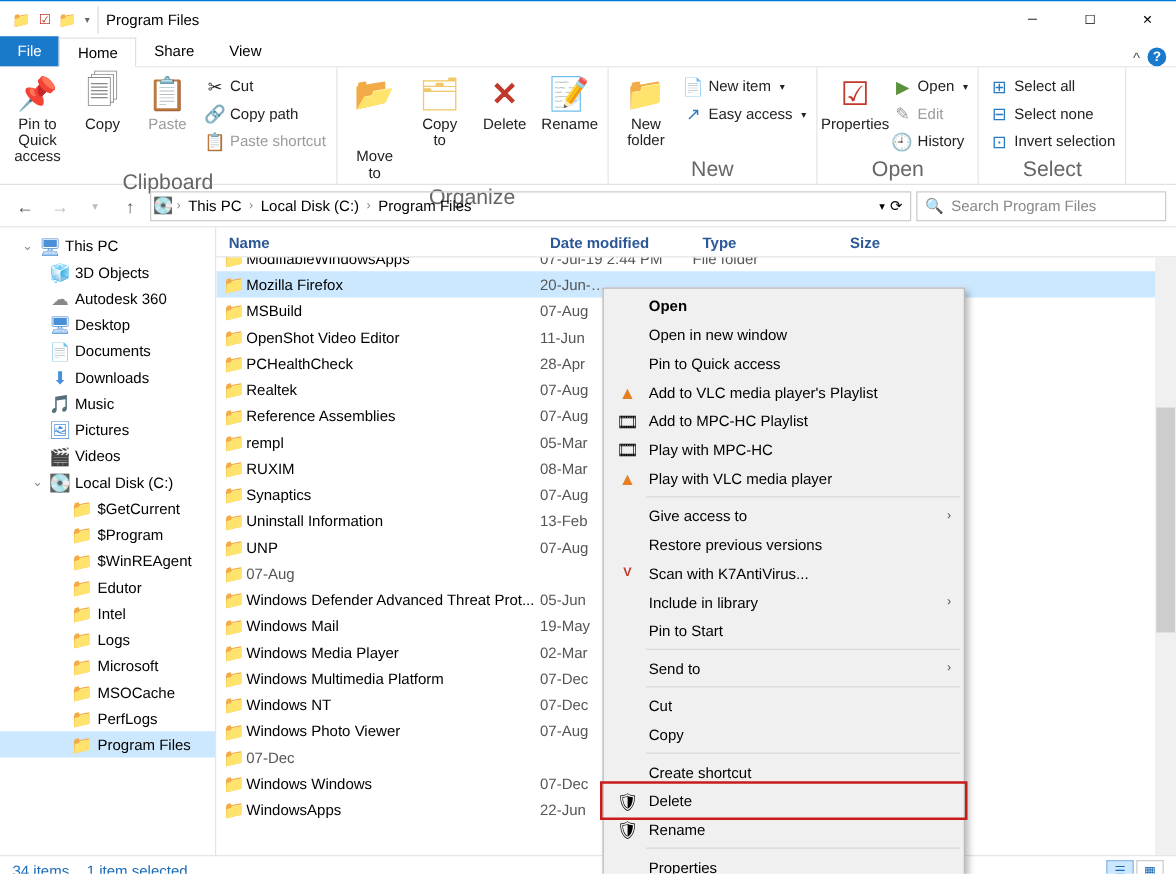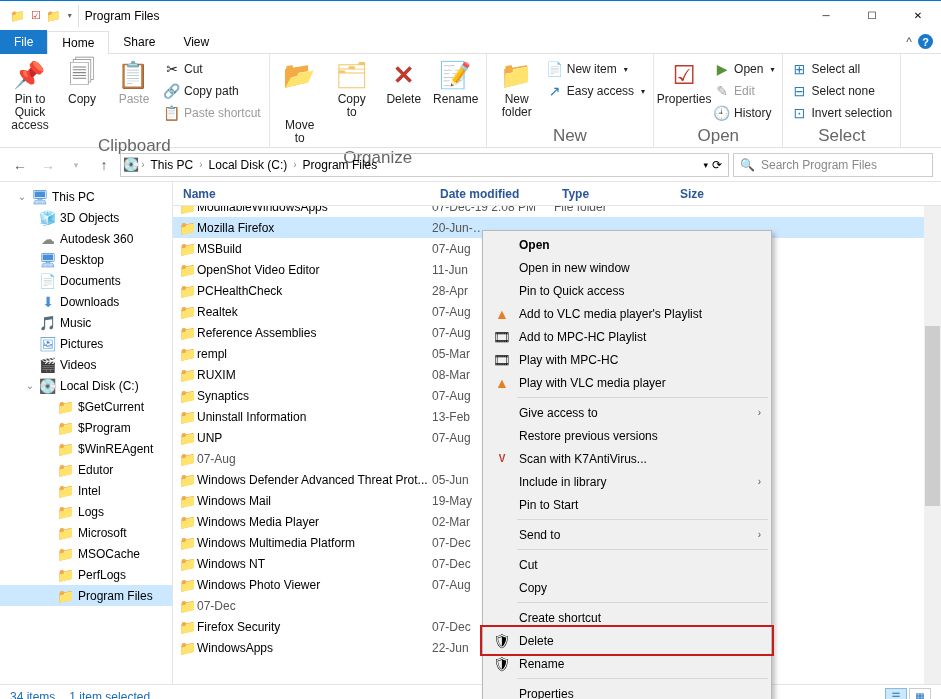--- a/index.html
+++ b/index.html
@@ -4,21 +4,21 @@
 <style>
 * { margin: 0; padding: 0; box-sizing: border-box; font-family: "Segoe UI", Tahoma, sans-serif; font-size: 12px; }
 body { background: #fff; width: 941px; height: 699px; overflow: hidden; position: relative; }
 
 .titlebar { height: 30px; background: #fff; display: flex; align-items: center; border-top: 1px solid #0078d7; }
 .titlebar .qat { display: flex; align-items: center; gap: 6px; padding: 0 6px; border-right: 1px solid #ddd; height: 22px; margin-left: 4px; }
 .titlebar .title { padding-left: 6px; flex: 1; }
 .titlebar .controls { display: flex; }
 .titlebar .controls span { width: 46px; height: 30px; display: flex; align-items: center; justify-content: center; font-family: "Segoe MDL2 Assets", "Segoe UI Symbol"; font-size: 10px; }
 
-.menubar { height: 24px; display: flex; align-items: center; border-bottom: 1px solid #e1e1e1; }
+.menubar { height: 24px; display: flex; align-items: flex-end; border-bottom: 1px solid #e1e1e1; }
 .menubar .tab { padding: 4px 14px; font-size: 12px; height: 24px; display: flex; align-items: center; }
 .menubar .tab.file { background: #1979ca; color: #fff; }
 .menubar .tab.active { border: 1px solid #e1e1e1; border-bottom: 1px solid #fff; background: #fff; position: relative; top: 1px; }
 .menubar .right { margin-left: auto; padding-right: 8px; display: flex; gap: 6px; align-items: center; }
 .help-circle { background:#1979ca; color:#fff; border-radius:50%; width:15px; height:15px; display:inline-flex; align-items:center; justify-content:center; font-size:11px; font-weight:bold;}
 
 .ribbon { background: #fff; border-bottom: 1px solid #e1e1e1; display: flex; height: 94px; }
 .ribbon-group { border-right: 1px solid #e5e5e5; display: flex; flex-direction: column; justify-content: space-between; padding: 3px 6px 1px 6px; }
 .ribbon-group .label { text-align: center; color: #666; font-size: 17px; padding-top: 1px; }
 .ribbon-row { display: flex; align-items: flex-start; gap: 4px; }
@@ -355,21 +355,21 @@
     <div class="list-head">
       <div class="col-name">Name</div>
       <div class="col-date">Date modified</div>
       <div class="col-type">Type</div>
       <div class="col-size">Size</div>
     </div>
     <div class="list-body" id="filelist">
         <div class="row" style="margin-top: -10px;">
           <span class="ico">📁</span>
           <span class="name">ModifiableWindowsApps</span>
-          <span class="date">07-Dec-19 2:08 PM</span>
+          <span class="date">07-Jul-19 2:44 PM</span>
           <span class="type">File folder</span>
         </div>
         <div class="row sel">
           <span class="ico">📁</span>
           <span class="name">Mozilla Firefox</span>
           <span class="date">20-Jun-…</span>
           <span class="type"></span>
         </div>
         <div class="row">
           <span class="ico">📁</span>
@@ -472,21 +472,21 @@
           <span class="date">07-Aug</span>
           <span class="type"></span>
         </div>
         <div class="row">
           <span class="ico">📁</span>
           <span class="date">07-Dec</span>
           <span class="type"></span>
         </div>
         <div class="row">
           <span class="ico">📁</span>
-          <span class="name">Firefox Security</span>
+          <span class="name">Windows Windows</span>
           <span class="date">07-Dec</span>
           <span class="type"></span>
         </div>
         <div class="row">
           <span class="ico">📁</span>
           <span class="name">WindowsApps</span>
           <span class="date">22-Jun</span>
           <span class="type"></span>
         </div>
       </div>

